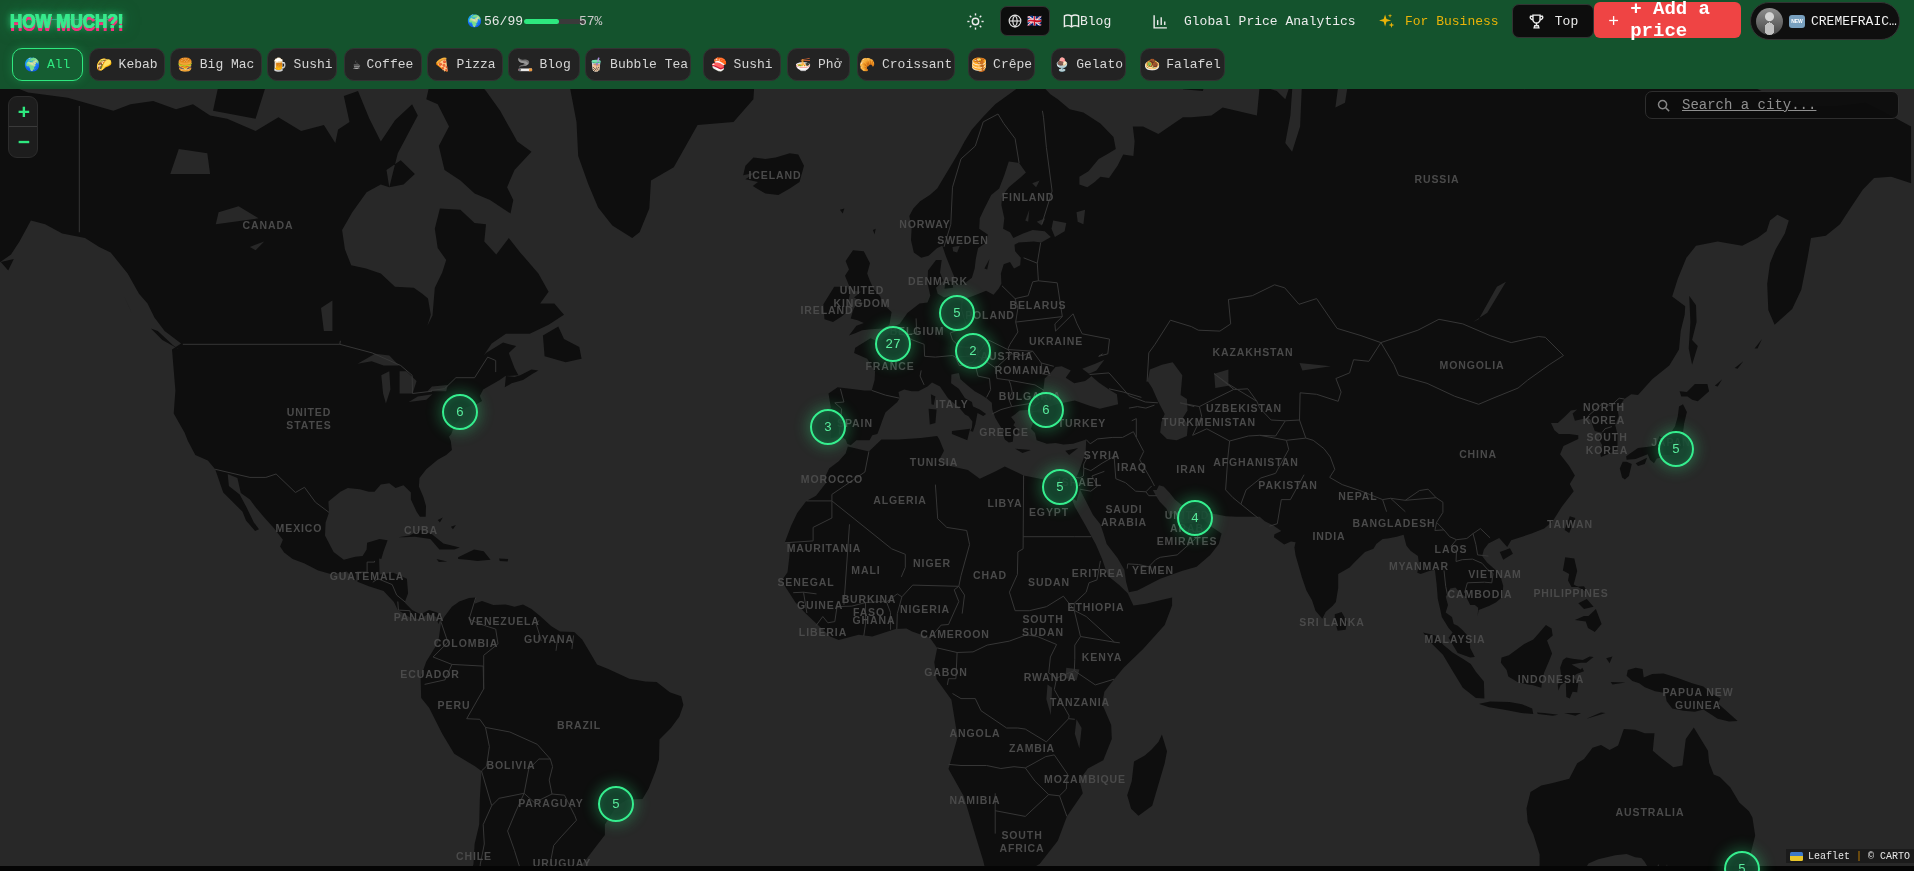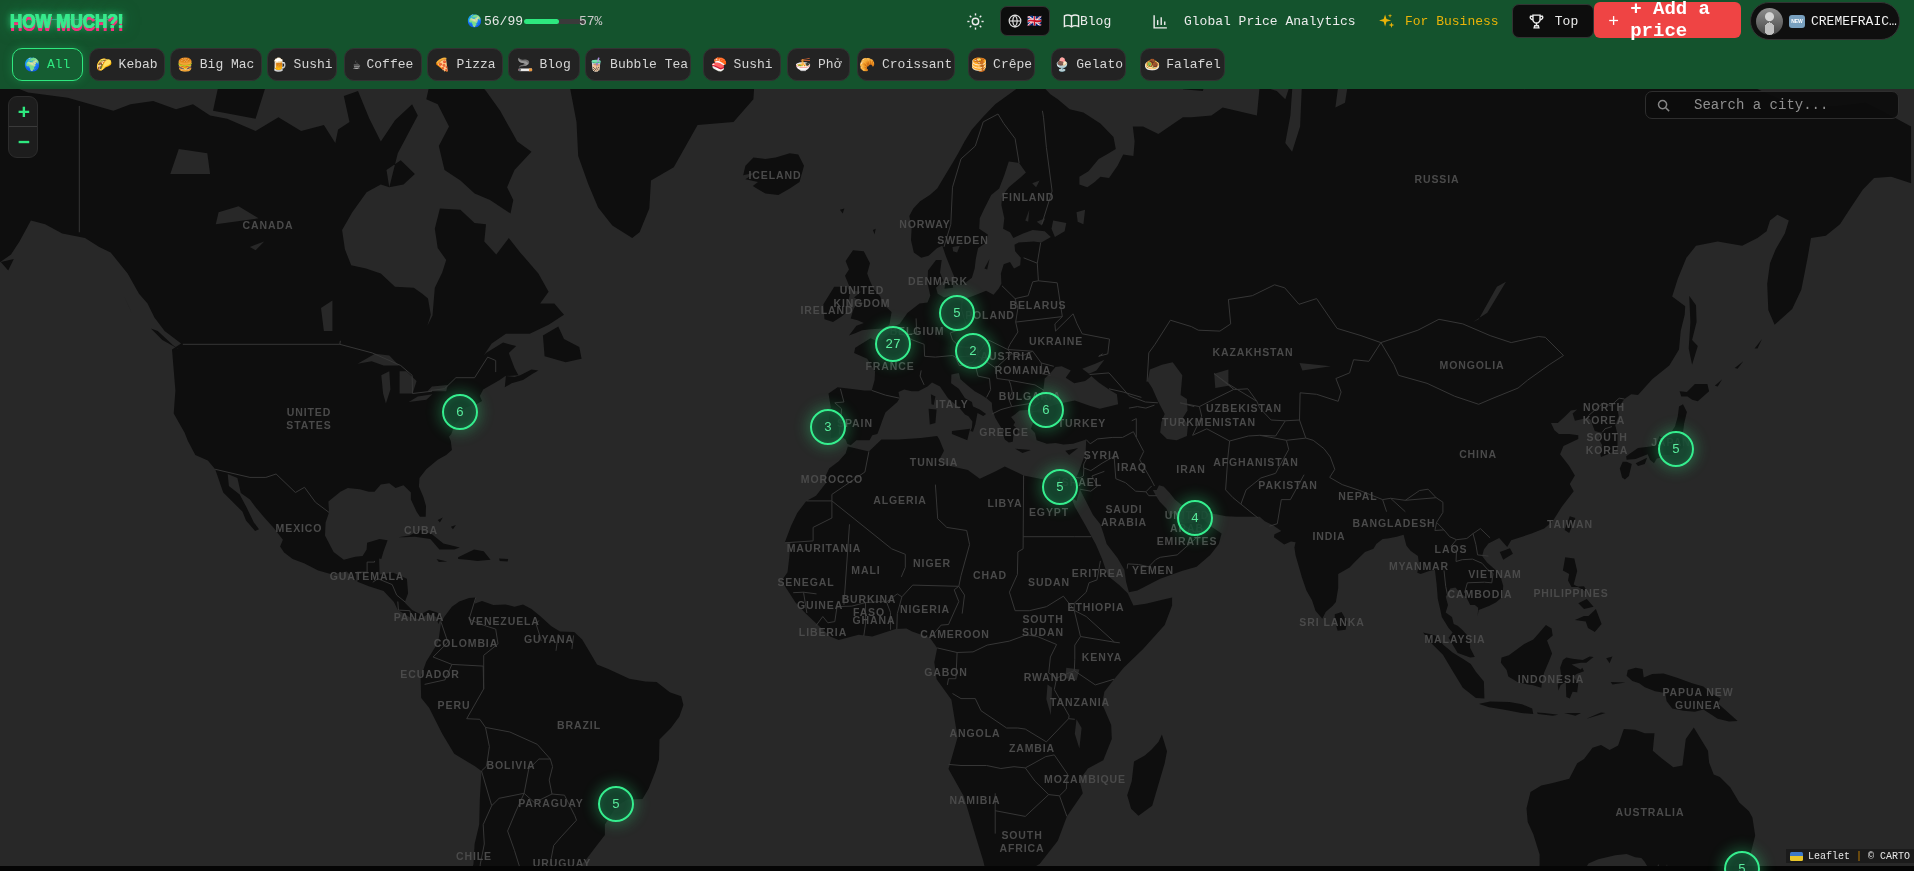--- a/index.html
+++ b/index.html
@@ -39,21 +39,21 @@
   box-shadow:0 0 14px 3px rgba(45,232,130,.30), inset 0 0 7px rgba(45,232,130,.16);
   display:flex; align-items:center; justify-content:center; z-index:10; }
 .cl span { color:#58eb9c; font-size:13px; }
 .zoomctl { position:absolute; left:8px; top:7px; width:30px; background:#1d1d1d;
   border:1px solid #2c2c2c; border-radius:9px; overflow:hidden; z-index:11;}
 .zbtn { width:30px; height:30px; display:flex; align-items:center; justify-content:center;
   color:#2ee87f; font-size:21px; font-weight:bold; font-family:"Liberation Sans",sans-serif;}
 .zbtn:first-child { border-bottom:1px solid #3a3a3a; }
 .search { position:absolute; left:1645px; width:254px; background:rgba(12,12,12,.92);
   border:1px solid #2e2e2e; border-radius:7px; display:flex; align-items:center;
-  padding:0 10px; gap:23px; color:#8f8f8f; font-size:14px; z-index:11; white-space:nowrap; overflow:hidden;}
+  padding:0 10px; gap:11px; color:#8f8f8f; font-size:14px; z-index:11; white-space:nowrap; overflow:hidden;text-decoration:underline;}
 .attr { position:absolute; right:0; bottom:3px; height:14px; background:#1b1b1b;
   display:flex; align-items:center; padding:0 4px; gap:5px; color:#e6e6e6; font-size:10px; z-index:11;}
 .attr .sep { color:#cf8600; }
 .flag { display:inline-block; width:13px; height:9px; border-radius:1.5px;
   background:linear-gradient(#3c78c8 0 50%, #e8c52a 50% 100%); }
 </style></head>
 <body>
 <div class="map">
     <svg width="1914" height="777" viewBox="0 0 1914 777" style="display:block">
       <rect width="1914" height="777" fill="#282828"></rect>

